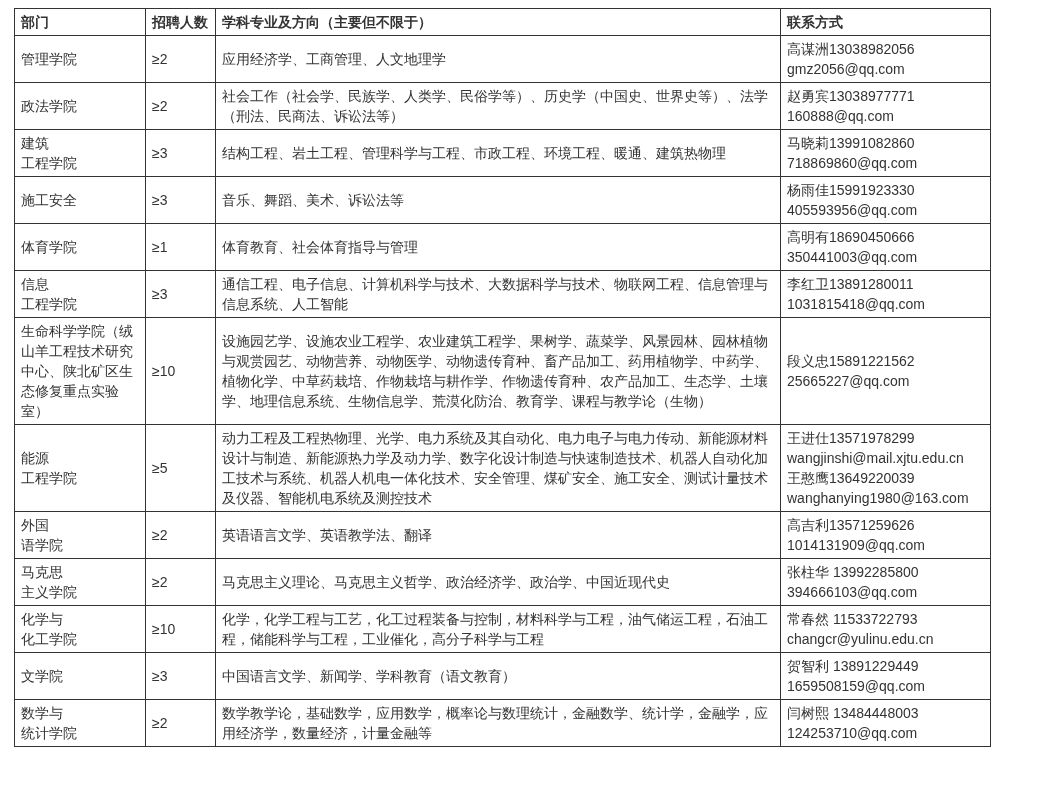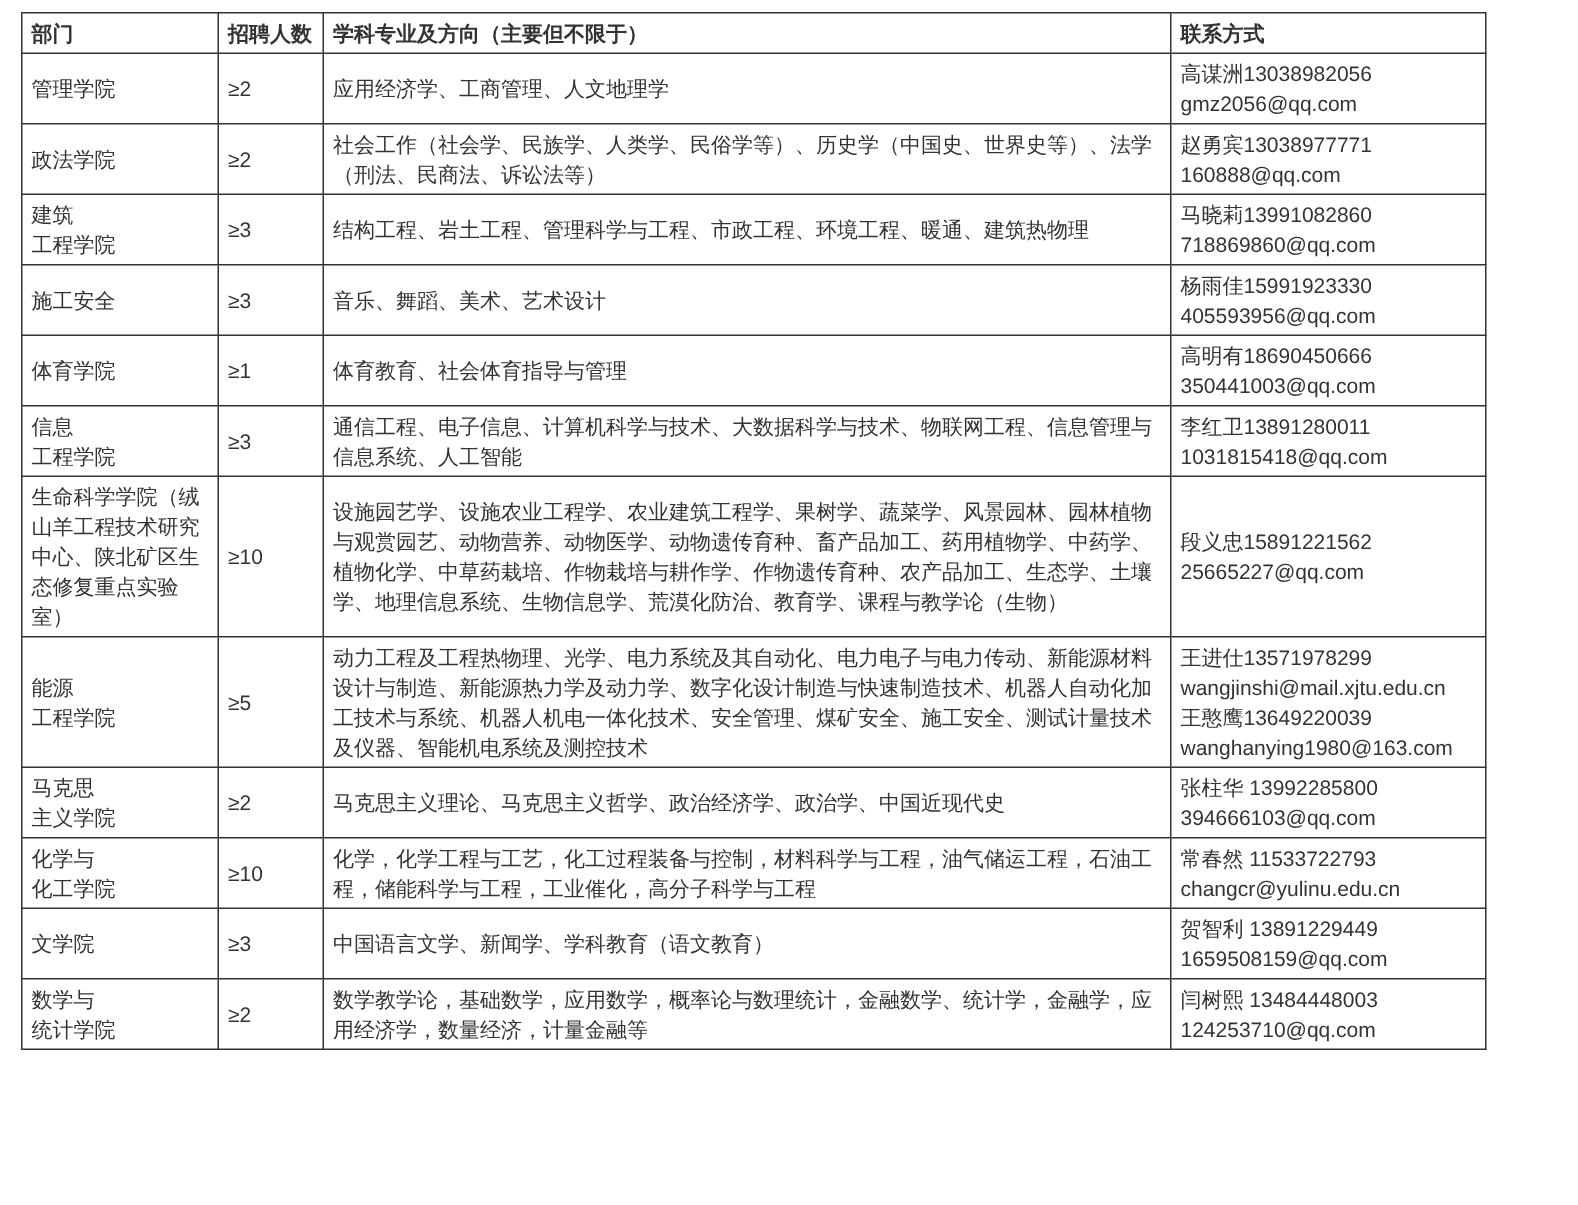--- a/index.html
+++ b/index.html
@@ -75,21 +75,21 @@
         <td class="pre">建筑
 工程学院</td>
         <td class="count">≥3</td>
         <td>结构工程、岩土工程、管理科学与工程、市政工程、环境工程、暖通、建筑热物理</td>
         <td class="pre">马晓莉13991082860
 718869860@qq.com</td>
       </tr>
       <tr>
         <td class="pre">施工安全</td>
         <td class="count">≥3</td>
-        <td>音乐、舞蹈、美术、艺术设计</td>
+        <td>音乐、舞蹈、美术、诉讼法等</td>
         <td class="pre">杨雨佳15991923330
 405593956@qq.com</td>
       </tr>
       <tr>
         <td class="pre">体育学院</td>
         <td class="count">≥1</td>
         <td>体育教育、社会体育指导与管理</td>
         <td class="pre">高明有18690450666
 350441003@qq.com</td>
       </tr>
@@ -110,20 +110,28 @@
       </tr>
       <tr>
         <td class="pre">能源
 工程学院</td>
         <td class="count">≥5</td>
         <td>动力工程及工程热物理、光学、电力系统及其自动化、电力电子与电力传动、新能源材料设计与制造、新能源热力学及动力学、数字化设计制造与快速制造技术、机器人自动化加工技术与系统、机器人机电一体化技术、安全管理、煤矿安全、施工安全、测试计量技术及仪器、智能机电系统及测控技术</td>
         <td class="pre">王进仕13571978299
 wangjinshi@mail.xjtu.edu.cn
 王憨鹰13649220039
 wanghanying1980@163.com</td>
+      </tr>
+      <tr>
+        <td class="pre">外国
+语学院</td>
+        <td class="count">≥2</td>
+        <td>英语语言文学、英语教学法、翻译</td>
+        <td class="pre">高吉利13571259626
+1014131909@qq.com</td>
       </tr>
       <tr>
         <td class="pre">马克思
 主义学院</td>
         <td class="count">≥2</td>
         <td>马克思主义理论、马克思主义哲学、政治经济学、政治学、中国近现代史</td>
         <td class="pre">张柱华 13992285800
 394666103@qq.com</td>
       </tr>
       <tr>

